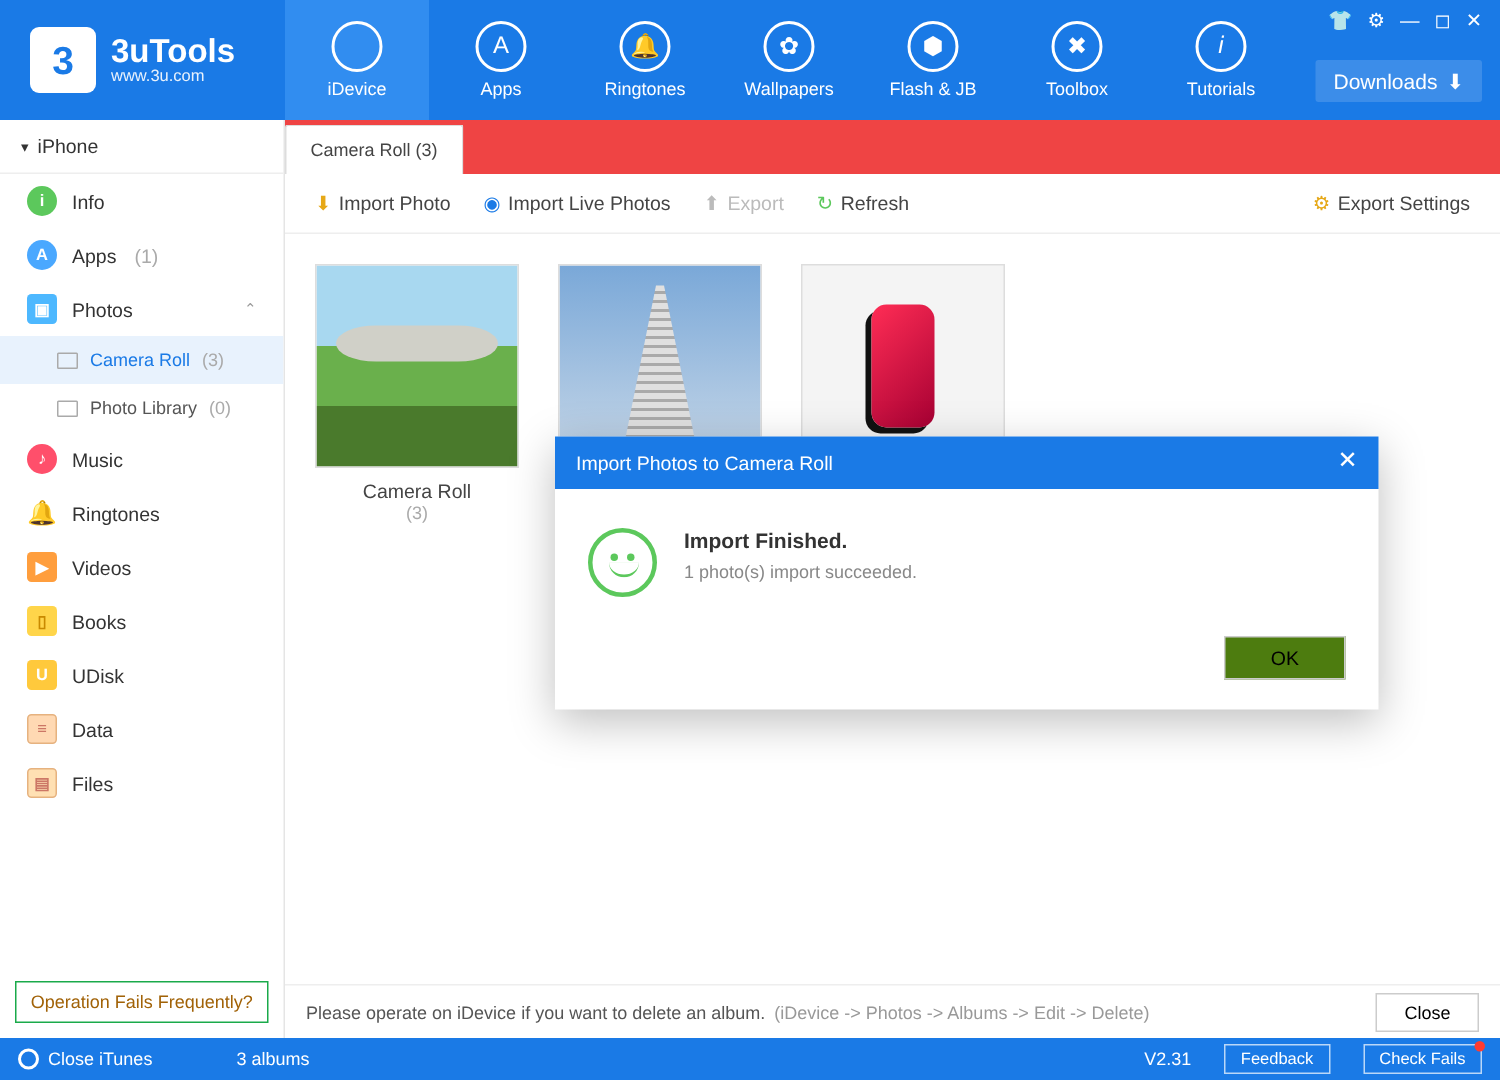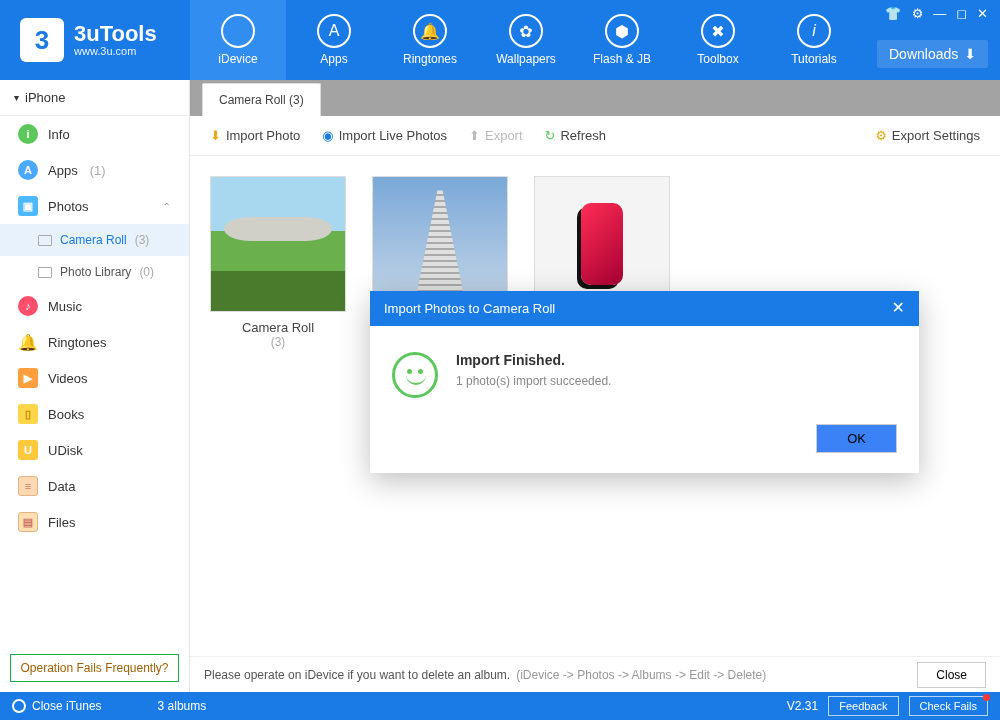--- a/index.html
+++ b/index.html
@@ -40,55 +40,55 @@
 .sb-ico.ring { background: #4aa8ff; border-radius: 0; background: none; color:#4aa8ff; font-size:16px;}
 .sb-ico.videos { background: #ff9e3d; border-radius: 3px;}
 .sb-ico.books { background: #ffd54a; border-radius: 3px; color:#c98a00;}
 .sb-ico.udisk { background: #ffc93c; border-radius: 3px;}
 .sb-ico.data { background: #ffd9b3; border-radius: 3px; color:#c76; border:1px solid #e6b27f;}
 .sb-ico.files { background: #ffe0b3; border-radius: 3px; color:#c76; border:1px solid #e6b27f;}
 .sb-foot-link { margin: 10px; padding: 6px; text-align: center; color: #a16207; border: 1px solid #1aaa4a; font-size: 12px; cursor: pointer; }
 
 
 .main { flex: 1; display: flex; flex-direction: column; border-right: 0; }
-.tab-strip { height: 36px; display: flex; align-items: flex-end; background: #a3a3a3; padding-left: 12px;}
+.tab-strip { height: 36px; display: flex; align-items: flex-end; background: #ef4444; padding-left: 0;}
 .tab { background: #fff; border: 1px solid #ddd; border-bottom: none; padding: 9px 16px; font-size: 12px; color: #444; border-top-left-radius: 2px; border-top-right-radius: 2px;}
 .toolbar { height: 40px; border-bottom: 1px solid #eee; display: flex; align-items: center; padding: 0 12px; gap: 6px; font-size: 13px;}
 .tb-btn { display: inline-flex; align-items: center; gap: 5px; padding: 4px 8px; cursor: pointer; color: #444;}
 .tb-btn.disabled { color: #bbb; cursor: default;}
 .tb-spacer { flex: 1; }
 .content { flex: 1; padding: 20px; background: #fff; display: flex; gap: 26px; align-items: flex-start; position: relative;}
 .thumb { width: 136px; display: flex; flex-direction: column; align-items: center; cursor: pointer;}
 .thumb-img { width: 136px; height: 136px; border: 1px solid #ddd; display: flex; align-items: center; justify-content: center; overflow: hidden; font-size: 10px; color: #888; }
 .thumb-lbl { margin-top: 8px; font-size: 13px; color: #444;}
 .thumb-cnt { color: #aaa; font-size: 12px;}
 
 
 .info-strip { height: 36px; border-top: 1px solid #eee; display: flex; align-items: center; padding: 0 14px; font-size: 12px; color: #555; }
 .info-strip .hint { color: #999; margin-left: 6px; text-align: center; }
 .info-strip button { margin-left: auto; padding: 5px 18px; font-size: 12px; background:#fff; border:1px solid #ccc; cursor:pointer;}
 
 
 .statusbar { height: 28px; background: #1a7ae6; color: #fff; display: flex; align-items: center; font-size: 12px; padding: 0 12px; }
 .statusbar .circle { width: 14px; height: 14px; border: 2px solid #fff; border-radius: 50%; margin-right: 6px;}
-.statusbar .right { margin-left: auto; display: flex; align-items: center; gap: 10px;}
+.statusbar .right { margin-left: auto; display: flex; align-items: center; gap: 22px;}
 .statusbar button { background: transparent; border: 1px solid rgba(255,255,255,.7); color: #fff; padding: 3px 10px; font-size: 11px; cursor: pointer; position: relative;}
 .red-dot { position: absolute; top: -3px; right: -3px; width: 7px; height: 7px; background: #ff3b30; border-radius: 50%;}
 .modal { position: absolute; left: 370px; top: 271px; width: 549px; background: #fff; box-shadow: 0 8px 28px rgba(0,0,0,.25); margin-top: 20px; }
 .modal-head { background: #1a7ae6; color: #fff; padding: 10px 14px; display: flex; font-size: 13px;}
 .modal-head .x { margin-left: auto; cursor: pointer; font-size: 16px; line-height: 13px;}
 .modal-body { padding: 26px 22px 10px; display: flex; gap: 18px; }
 .smile { width: 46px; height: 46px; border: 3px solid #5cc85c; border-radius: 50%; position: relative;}
 .smile::before, .smile::after { content:''; position:absolute; width:5px; height:5px; background:#5cc85c; border-radius:50%; top:14px;}
 .smile::before{ left:12px;} .smile::after{ right:12px;}
 .smile .m { position:absolute; bottom:10px; left:11px; width:20px; height:10px; border:2.5px solid #5cc85c; border-top:none; border-left:none; border-right:none; border-radius:0 0 12px 12px;}
 .modal-body h3 { font-size: 14px; font-weight: 600; margin-bottom: 6px;}
 .modal-body p { font-size: 12px; color: #888;}
 .modal-foot { display: flex; justify-content: flex-end; padding: 16px 22px 20px;}
-.modal-foot button { padding: 6px 30px; border: 1px solid #ccc; background: #3b82f6; font-size: 13px; cursor: pointer;}
+.modal-foot button { padding: 6px 30px; border: 1px solid #ccc; background: #4d7c0f; font-size: 13px; cursor: pointer;}
 
 
 .t-img1 { background: linear-gradient(#a8d8f0 40%, #6ab04c 40% 70%, #4a7a2c 70%); position:relative;}
 .t-img1::after{content:''; position:absolute; top:30%; left:10%; width:80%; height:18%; background:#d0d0c8; border-radius:50%/100%;}
 .t-img2 { background: linear-gradient(#7aa8d8, #c8d8e8); display:flex; align-items:flex-end; justify-content:center;}
 .t-img2::before{content:''; width:40%; height:90%; background:repeating-linear-gradient(#e0e0e0 0 4px,#aaa 4px 6px); clip-path: polygon(0 100%, 45% 0, 55% 0, 100% 100%);}
 .t-img3 { background:#f4f4f4; display:flex; align-items:center; justify-content:center;}
 .t-img3::before{content:''; width:42px; height:82px; background:linear-gradient(135deg,#ff2d55,#a60033); border-radius:10px; box-shadow: -4px 4px 0 #111;}
 
 .chev { margin-left:auto; color:#999; font-size:10px;}

